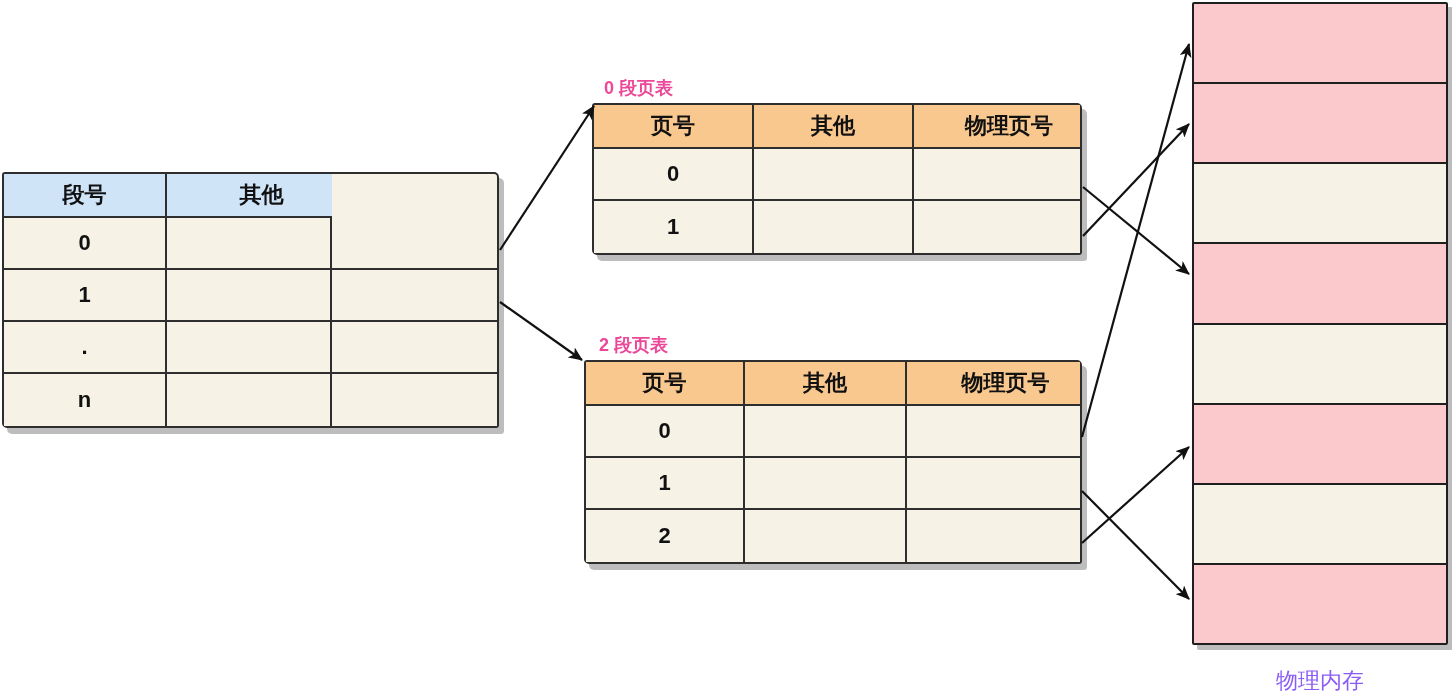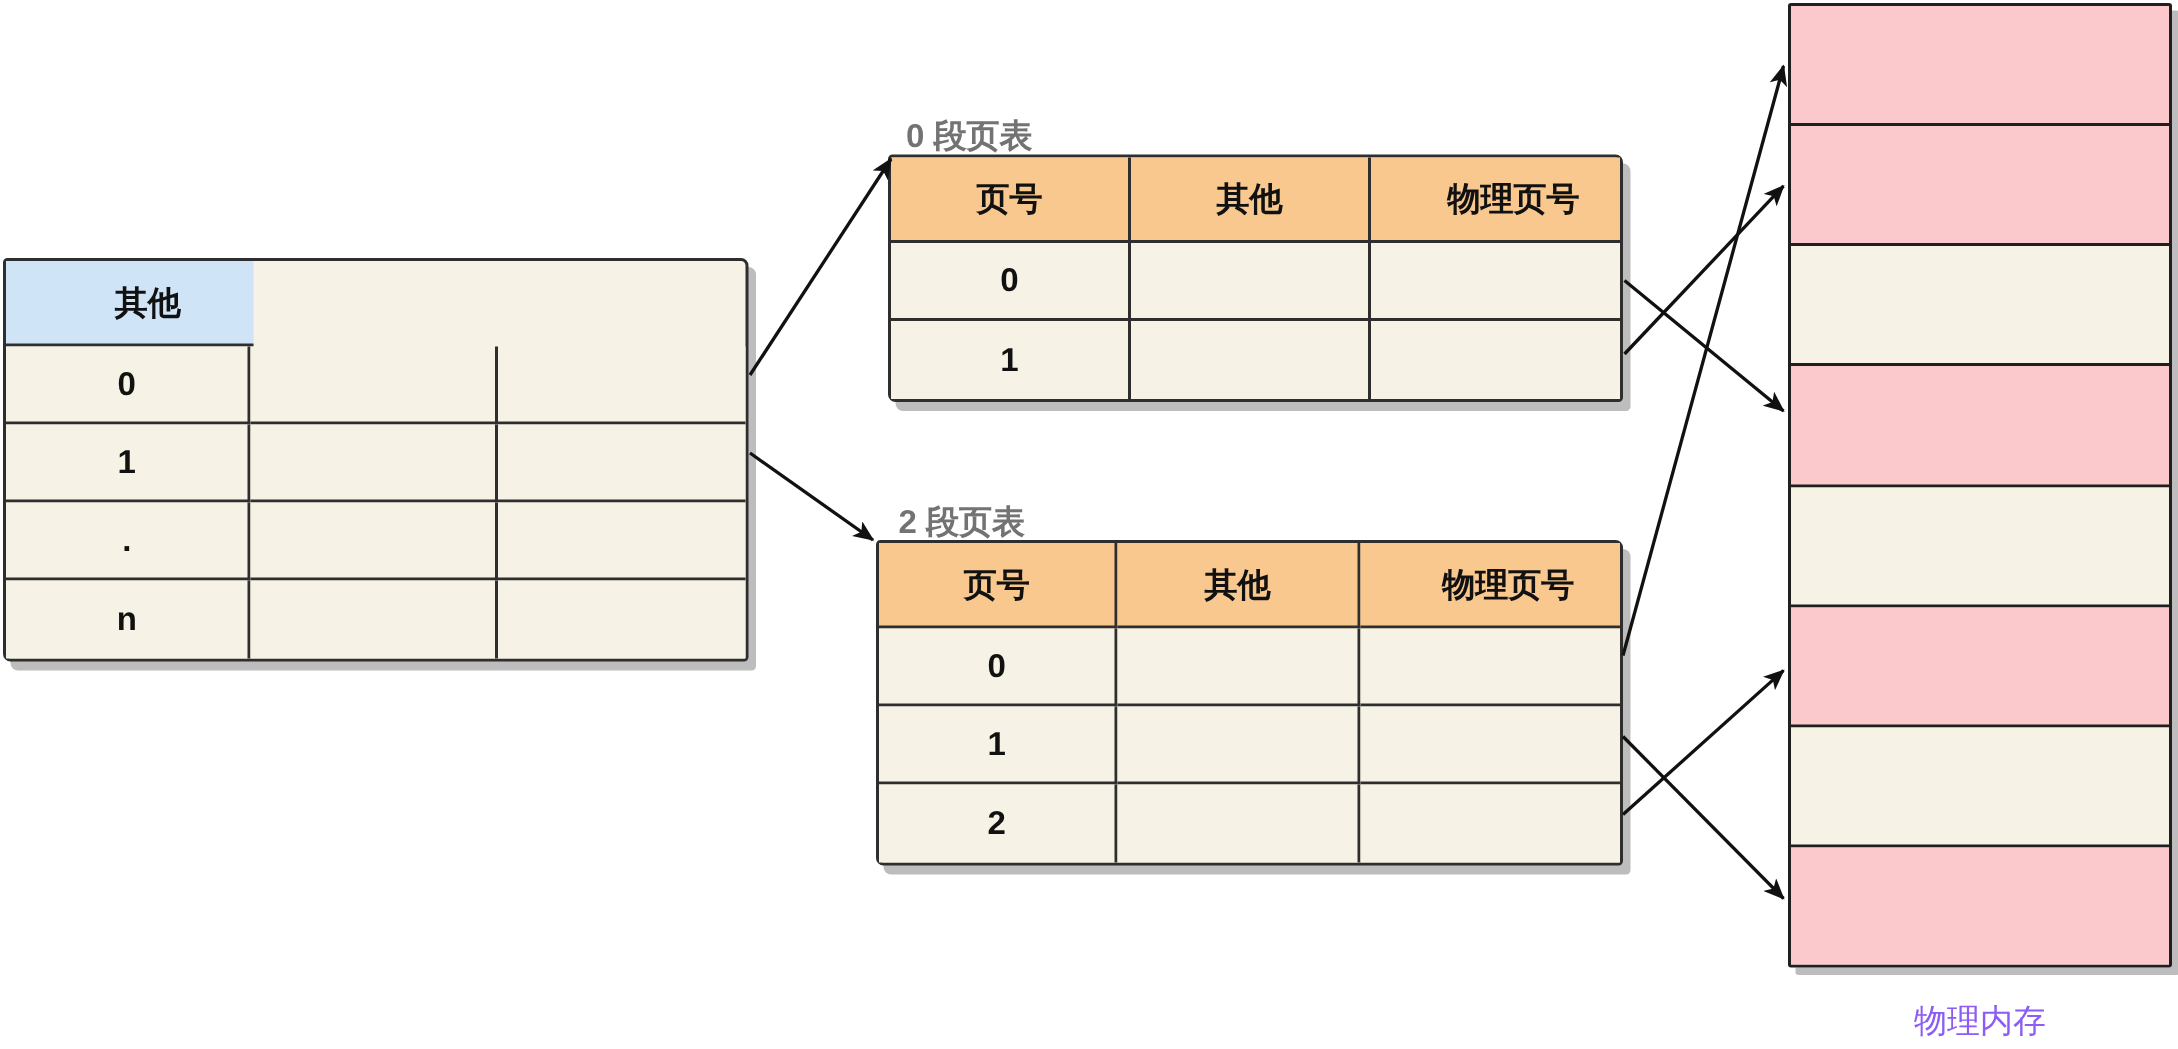--- a/index.html
+++ b/index.html
@@ -10,33 +10,33 @@
     background:#ffffff;
     font-family:"Liberation Sans","DejaVu Sans",sans-serif;
   }
   #arrow-layer{
     position:absolute;left:0;top:0;width:1452px;height:699px;
     pointer-events:none;z-index:5;
   }
   #arrow-layer line{stroke:var(--arrow,#111);stroke-width:2.2px;}
   .ttitle{
     position:absolute;
-    font-weight:bold;font-size:22px;color:#737373;
+    font-weight:bold;font-size:18px;color:#ec4899;
     white-space:nowrap;z-index:2;
   }
   .ttitle.centered{text-align:center;}
   .dtable{
     position:absolute;z-index:2;
     border:2px solid var(--border,#2e2e2e);
     border-radius:3px 5px 3px 5px;
     box-shadow:5px 6px 0 var(--shadow,#bdbdbd);
     background:var(--cell,#f6f3e6);
   }
   .trow{display:flex;height:52px;}
-  .trow.head{height:57px;}
+  .trow.head{height:44px;}
   .tcell{
     box-sizing:border-box;
     display:flex;align-items:center;justify-content:center;
     border-right:2px solid var(--border,#2e2e2e);
     border-bottom:2px solid var(--border,#2e2e2e);
     background:var(--cell,#f6f3e6);
     font-size:22px;font-weight:bold;color:#111;
   }
   .tcell:last-child{border-right:none;padding-left:24px;}
   .trow:last-child .tcell{border-bottom:none;}
@@ -75,20 +75,21 @@
       <line x1="500" y1="302" x2="582" y2="360" marker-end="url(#ah)"></line>
       <line x1="1083" y1="187" x2="1189" y2="274" marker-end="url(#ah)"></line>
       <line x1="1083" y1="236" x2="1189" y2="124" marker-end="url(#ah)"></line>
       <line x1="1082" y1="437" x2="1189" y2="44" marker-end="url(#ah)"></line>
       <line x1="1082" y1="491" x2="1189" y2="599" marker-end="url(#ah)"></line>
       <line x1="1082" y1="543" x2="1189" y2="447" marker-end="url(#ah)"></line>
     </svg>
 
   <div class="dtable" id="seg-table" style="left:2px;top:172px;">
       <div class="trow head">
+        <div class="tcell blue" style="width: 163px;">段号</div>
         <div class="tcell blue" style="width: 165px;">其他</div>
       </div>
       <div class="trow">
         <div class="tcell" style="width: 163px;">0</div>
         <div class="tcell" style="width: 165px;"></div>
         <div class="tcell" style="width: 165px;"></div>
       </div>
       <div class="trow">
         <div class="tcell" style="width: 163px;">1</div>
         <div class="tcell" style="width: 165px;"></div>

